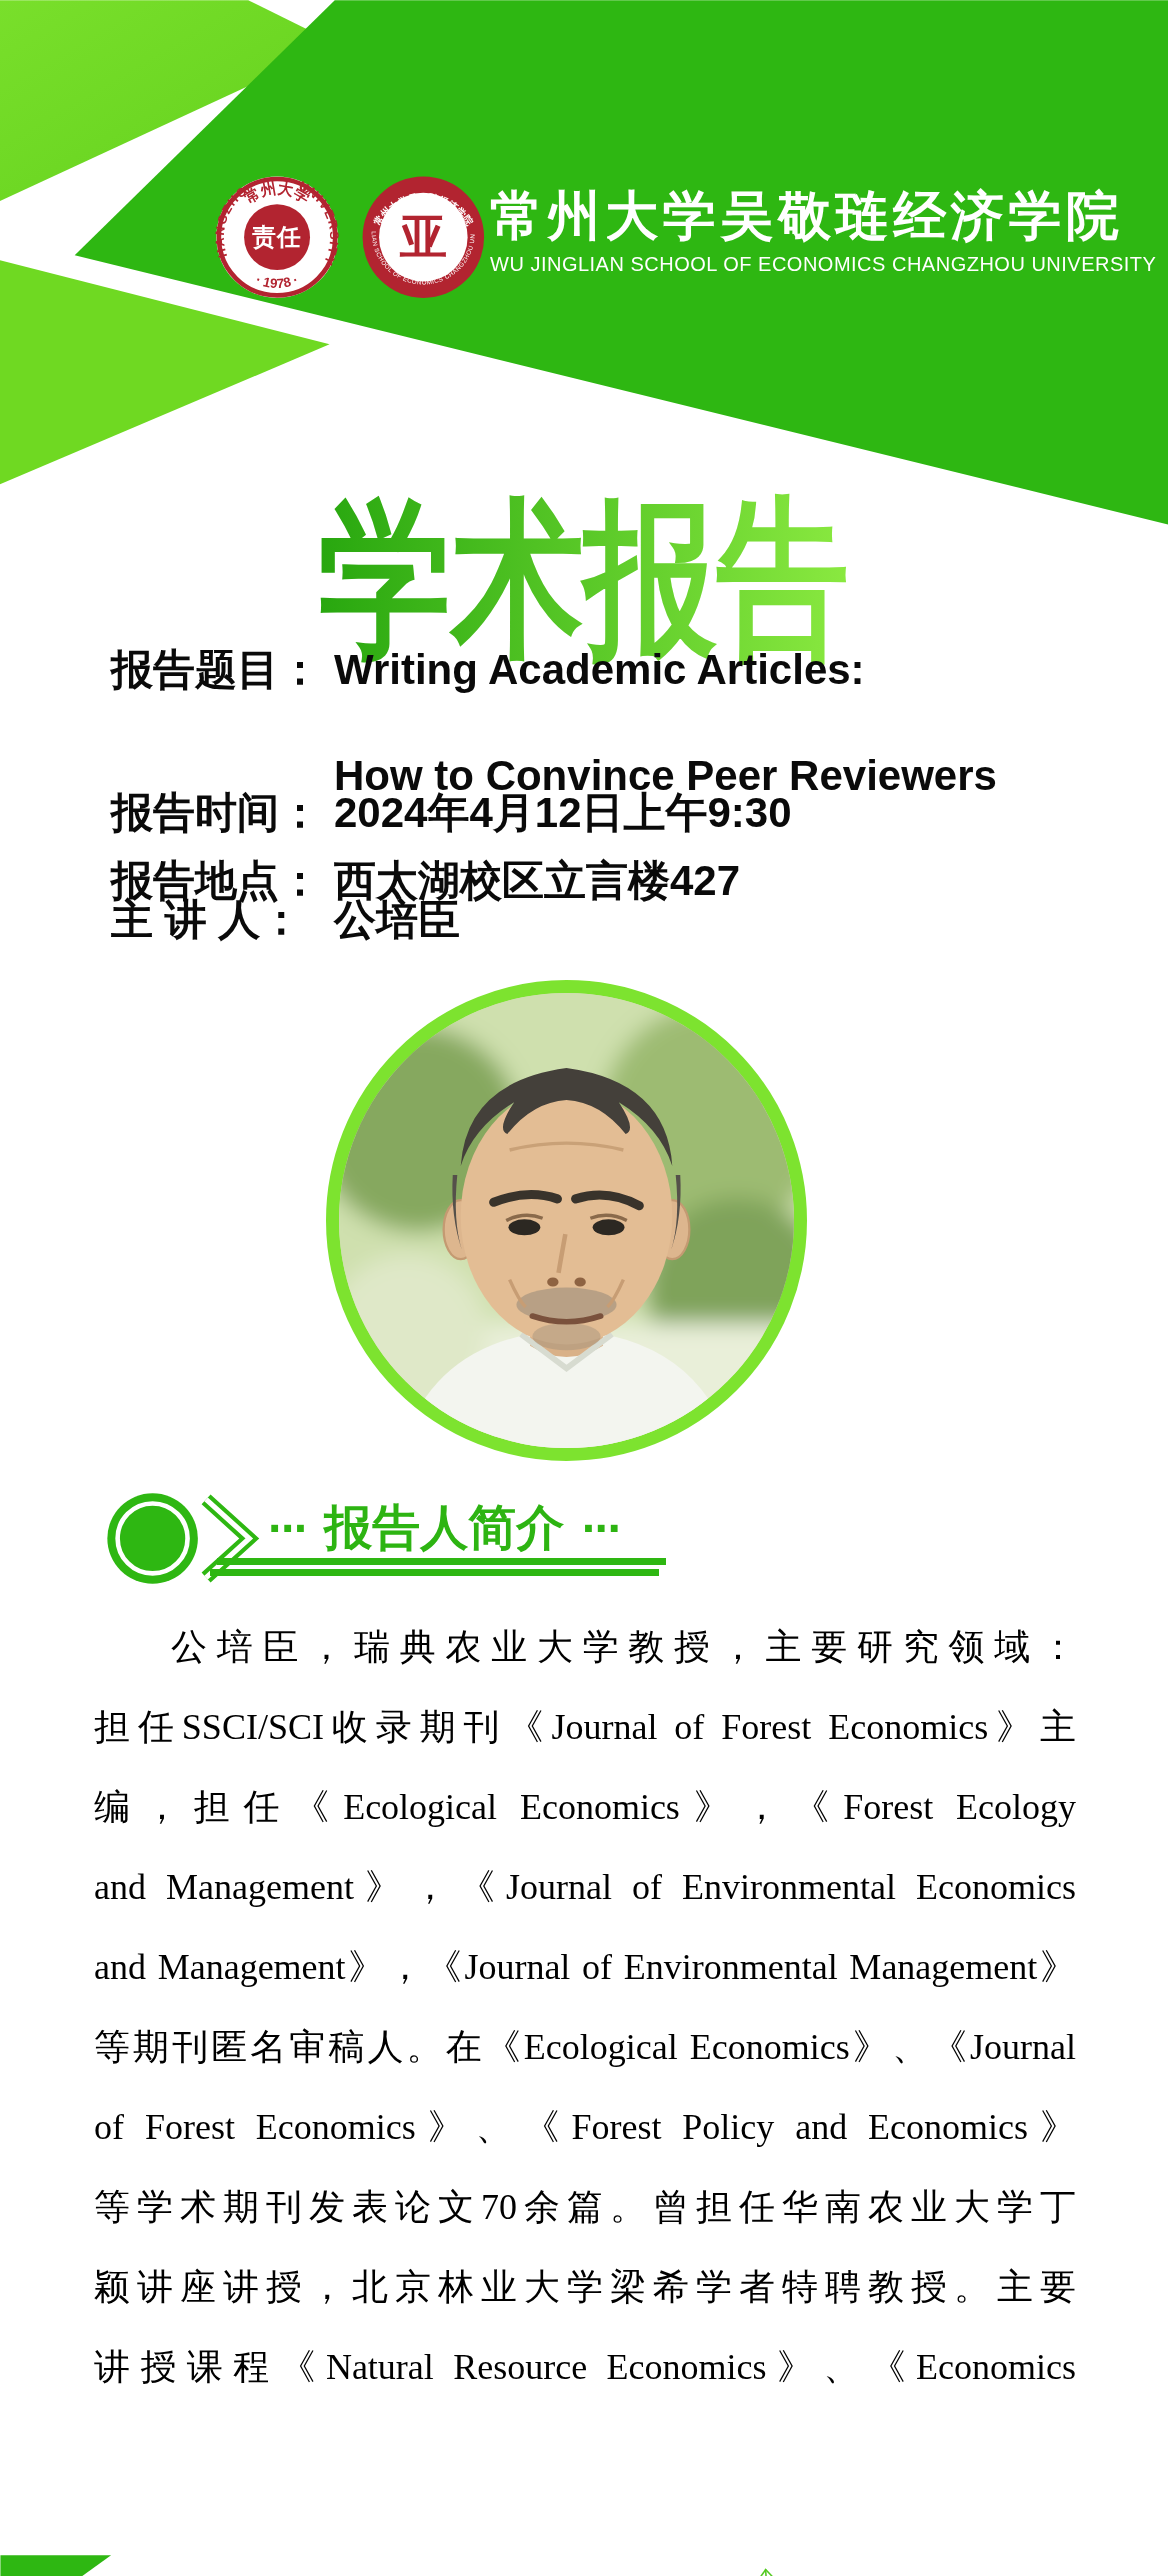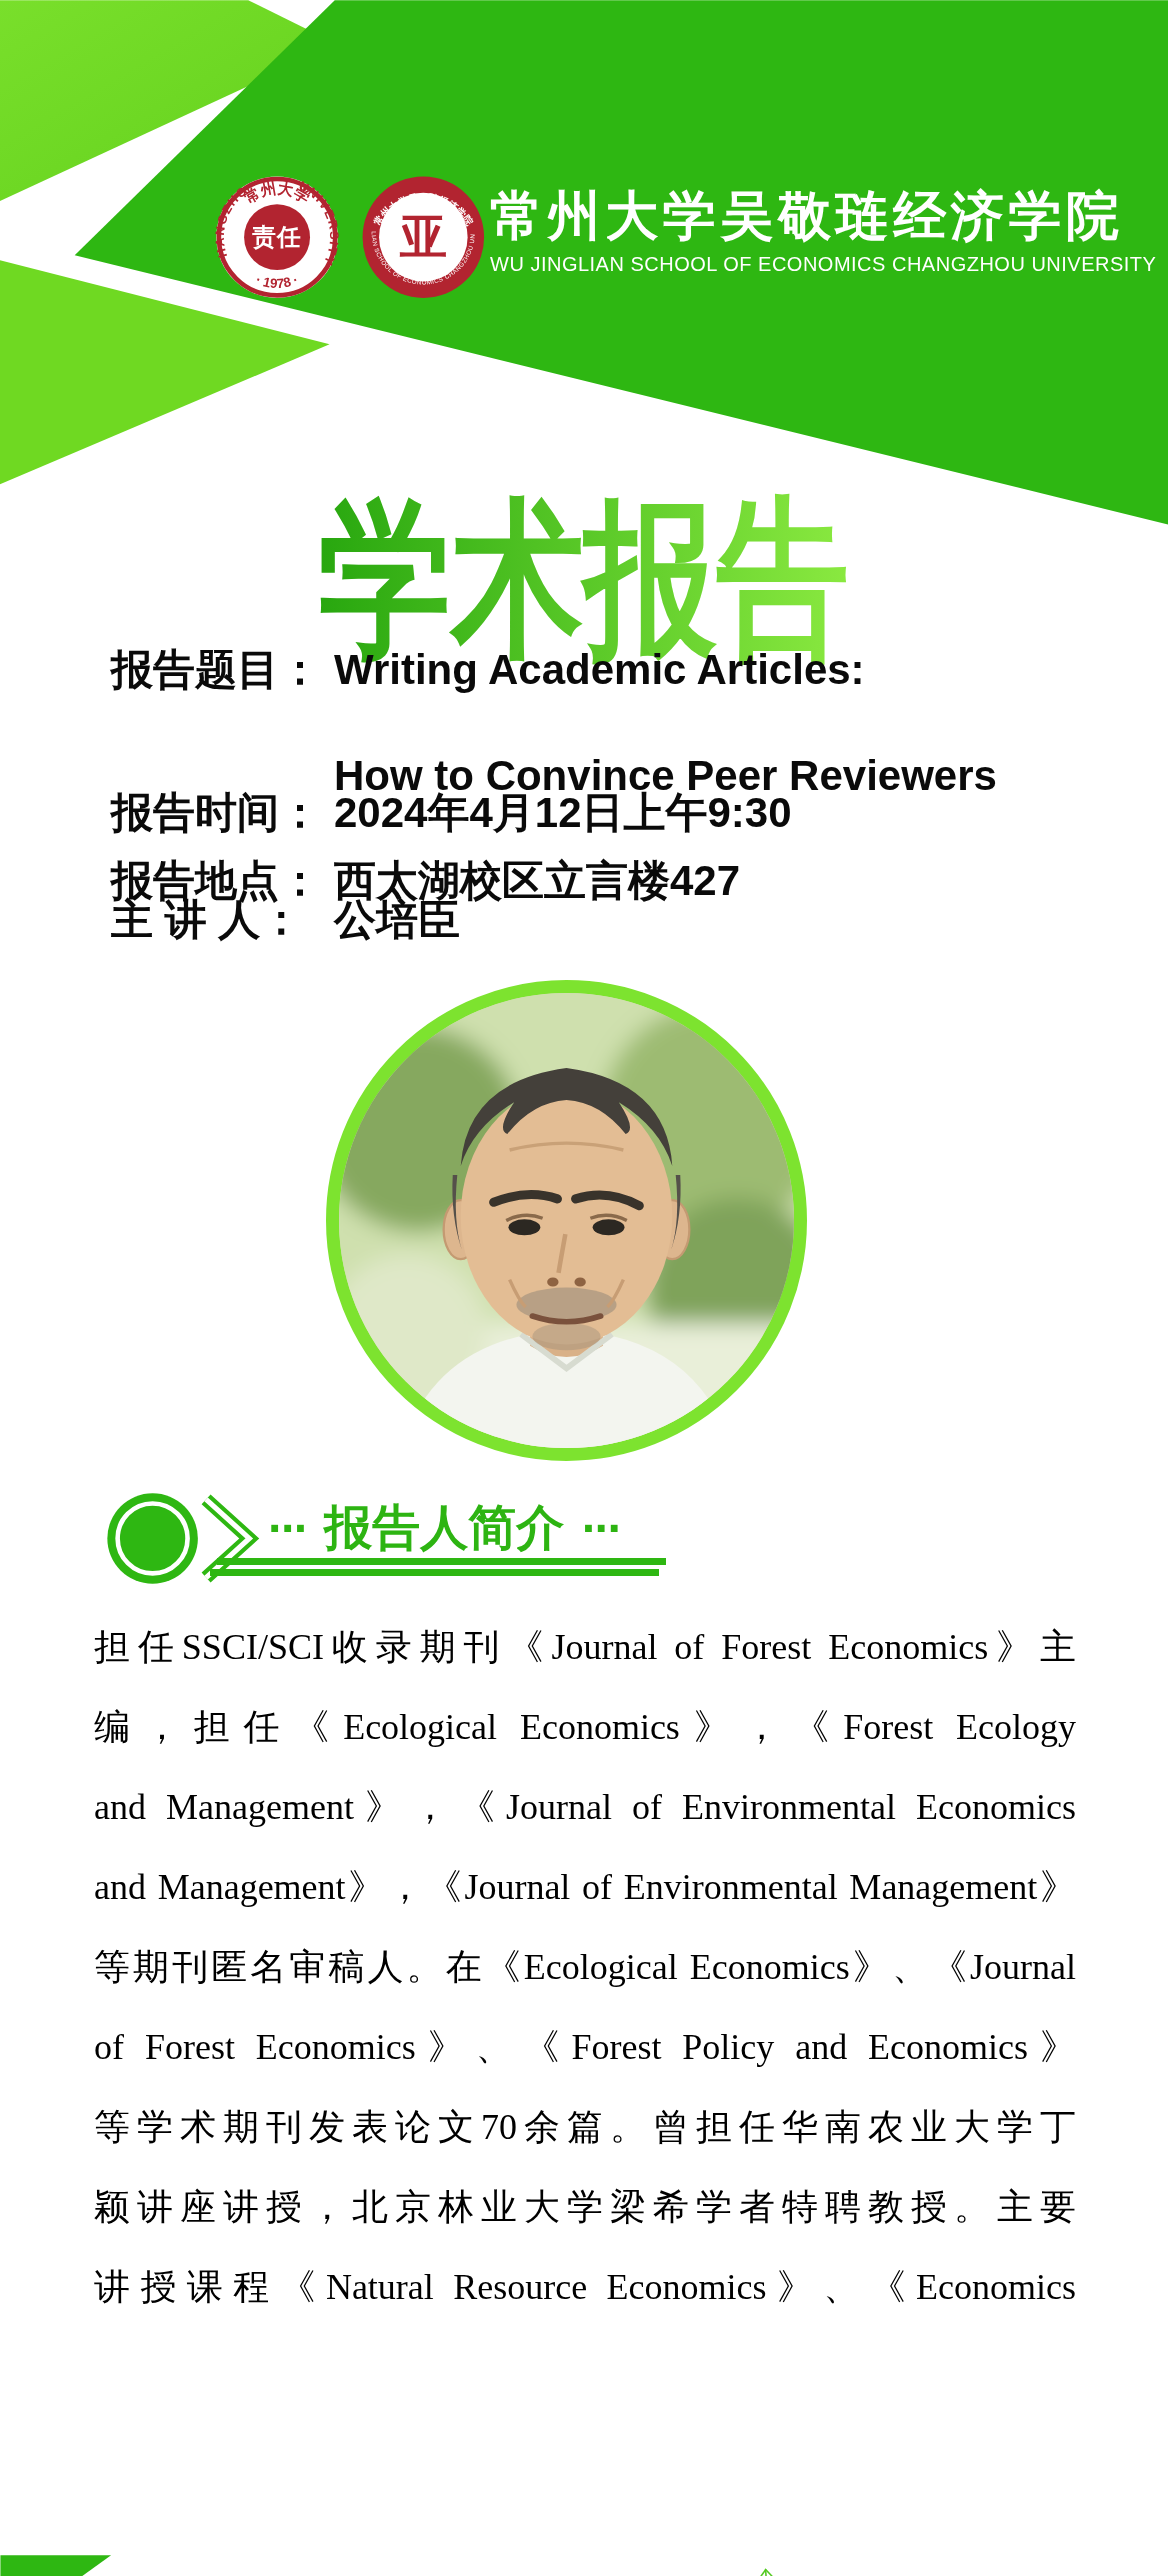--- a/index.html
+++ b/index.html
@@ -200,20 +200,21 @@
   </svg>
   <div class="abs sec-title">
     <span class="dots">···</span>
     <span>报告人简介</span>
     <span class="dots">···</span>
   </div>
   <div class="abs bar" style="left:217px;top:1558px"></div>
   <div class="abs bar" style="left:210px;top:1569px"></div>
 
   <div class="abs bio">
+    <div class="bio-line indent">公培臣，瑞典农业大学教授，主要研究领域：</div>
     <div class="bio-line">担任SSCI/SCI收录期刊《Journal of Forest Economics》主</div>
     <div class="bio-line">编，担任《Ecological Economics》，《Forest Ecology</div>
     <div class="bio-line">and Management》，《Journal of Environmental Economics</div>
     <div class="bio-line">and Management》，《Journal of Environmental Management》</div>
     <div class="bio-line">等期刊匿名审稿人。在《Ecological Economics》、《Journal</div>
     <div class="bio-line">of Forest Economics》、《Forest Policy and Economics》</div>
     <div class="bio-line">等学术期刊发表论文70余篇。曾担任华南农业大学丁</div>
     <div class="bio-line">颖讲座讲授，北京林业大学梁希学者特聘教授。主要</div>
     <div class="bio-line">讲授课程《Natural Resource Economics》、《Economics</div>
   </div>

